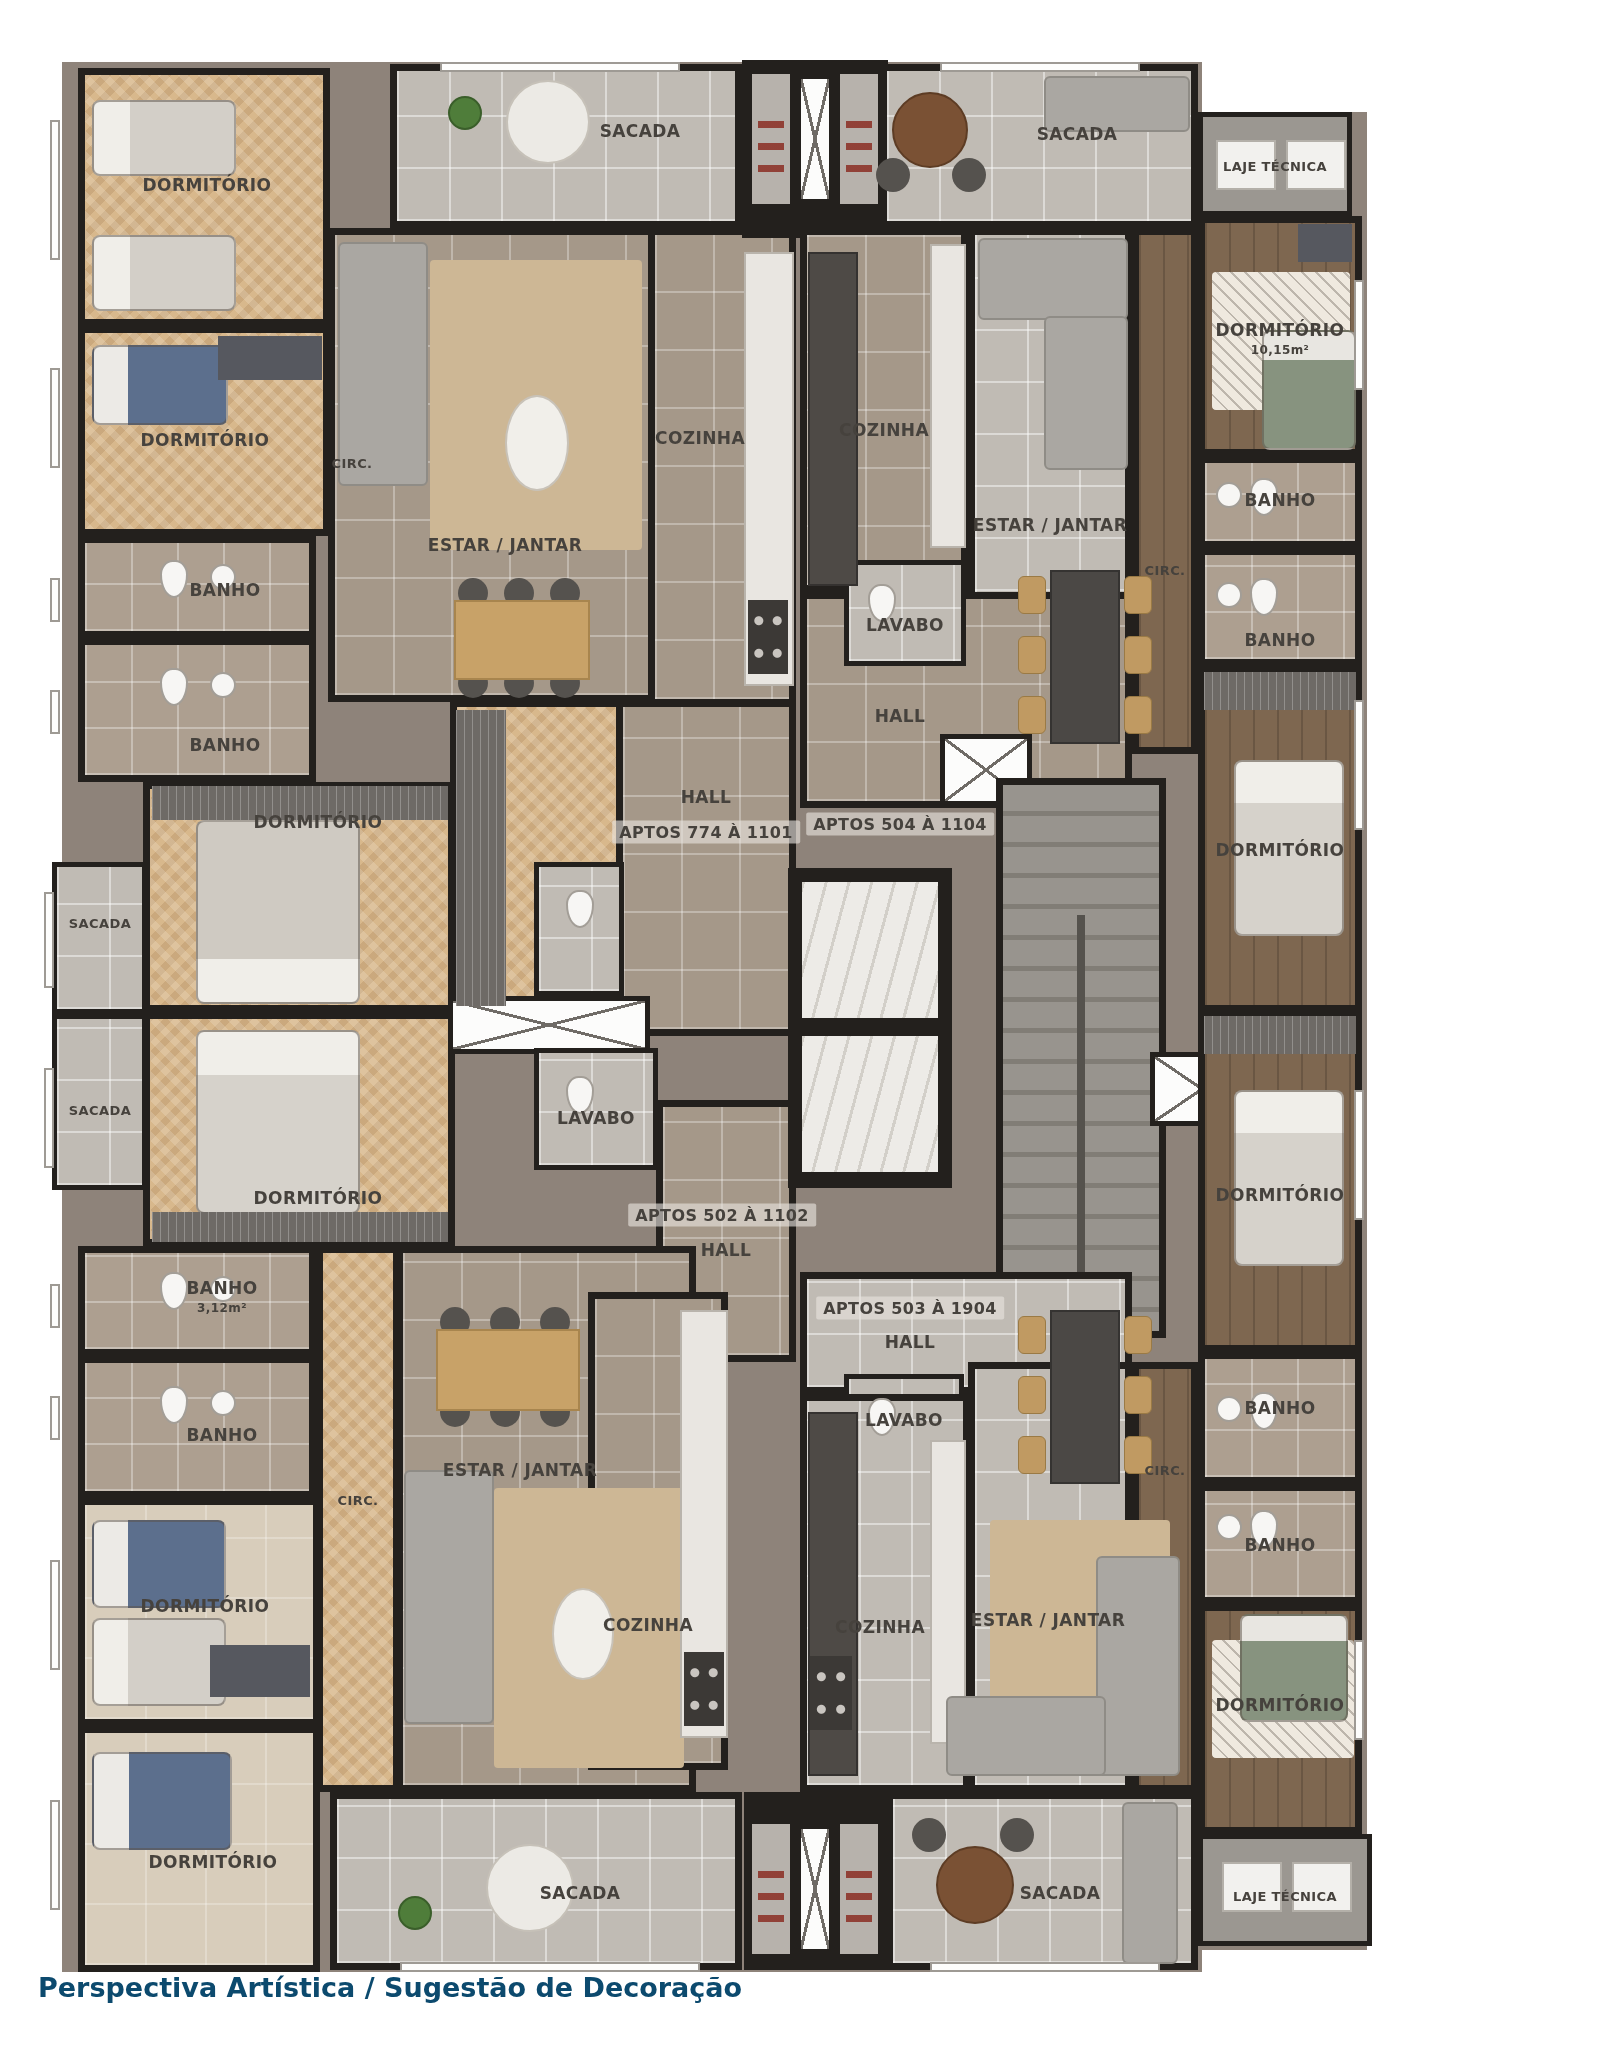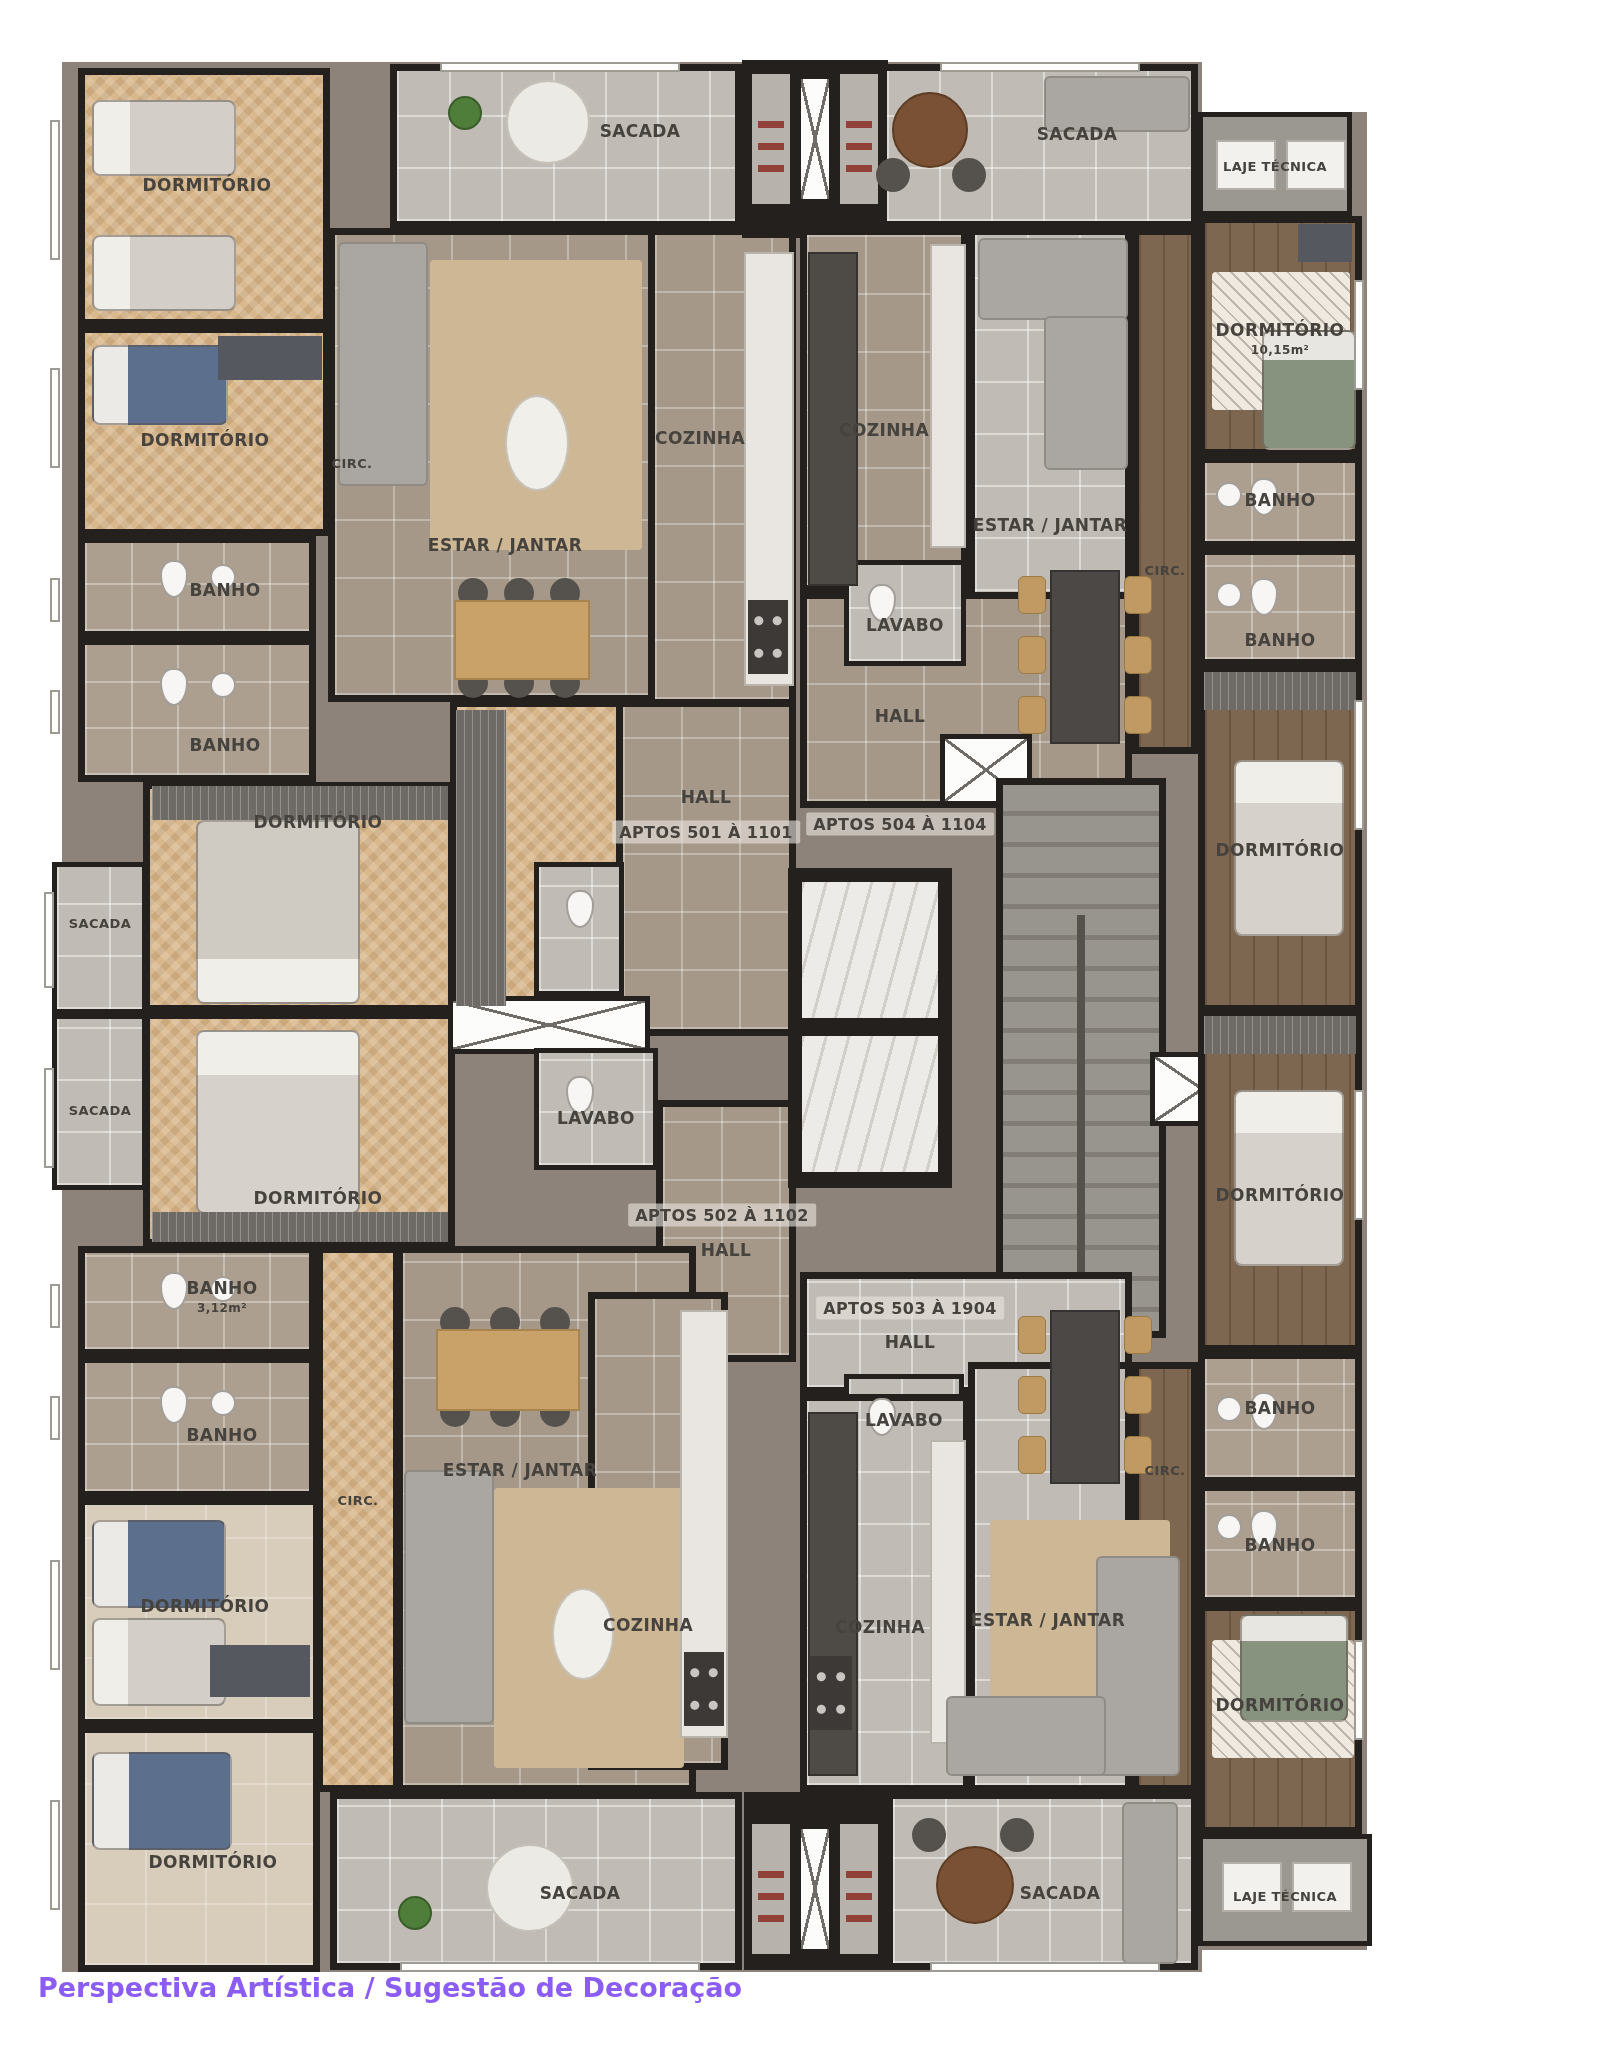--- a/index.html
+++ b/index.html
@@ -66,21 +66,21 @@
       border-radius:45% 45% 50% 50%/38% 38% 62% 62%;}
   .basin{position:absolute;width:22px;height:22px;border-radius:50%;background:#f7f6f4;border:2px solid #a39e97;}
   .ward{position:absolute;background:#6e6a66;background-image:
      repeating-linear-gradient(90deg,rgba(255,255,255,.25) 0 1px,transparent 1px 8px);}
   .win{position:absolute;background:#fdfdfc;border:2px solid #9e9a94;box-sizing:border-box;}
   .lbl{position:absolute;transform:translate(-50%,-50%);font-weight:700;font-size:17px;
        color:#46423d;letter-spacing:.4px;white-space:nowrap;text-align:center;}
   .lbl.small{font-size:13px;}
   .lbl.tiny{font-size:12px;font-weight:700;}
   .lbl.apt{font-size:16px;background:rgba(232,228,222,.62);padding:2px 7px;border-radius:2px;}
-  #caption{position:absolute;left:38px;top:1972px;font-weight:700;font-size:27px;color:#8b5cf6;
+  #caption{position:absolute;left:38px;top:1972px;font-weight:700;font-size:27px;color:#0c4a6e;
        font-family:"DejaVu Sans","Liberation Sans",sans-serif;}
 </style>
 </head>
 <body>
 
 <div id="canvas">
 
   <div class="base" style="left:62px;top:62px;width:1140px;height:1910px;"></div>
   <div class="base" style="left:1195px;top:112px;width:172px;height:1838px;"></div>
 
@@ -303,21 +303,21 @@
   <div class="lbl" style="left:225px;top:590px;">BANHO</div>
   <div class="lbl" style="left:225px;top:745px;">BANHO</div>
   <div class="lbl" style="left:318px;top:822px;">DORMITÓRIO</div>
   <div class="lbl small" style="left:100px;top:923px;">SACADA</div>
   <div class="lbl small" style="left:100px;top:1110px;">SACADA</div>
   <div class="lbl" style="left:318px;top:1198px;">DORMITÓRIO</div>
   <div class="lbl" style="left:505px;top:545px;">ESTAR / JANTAR</div>
   <div class="lbl" style="left:700px;top:438px;">COZINHA</div>
   <div class="lbl" style="left:640px;top:131px;">SACADA</div>
   <div class="lbl" style="left:706px;top:797px;">HALL</div>
-  <div class="lbl apt" style="left:706px;top:832px;">APTOS 501 À 1101</div>
+  <div class="lbl apt" style="left:706px;top:832px;">APTOS 774 À 1101</div>
 
   <div class="lbl" style="left:596px;top:1118px;">LAVABO</div>
   <div class="lbl apt" style="left:722px;top:1215px;">APTOS 502 À 1102</div>
   <div class="lbl" style="left:726px;top:1250px;">HALL</div>
   <div class="lbl" style="left:222px;top:1288px;">BANHO</div>
   <div class="lbl tiny" style="left:222px;top:1308px;">3,12m²</div>
   <div class="lbl" style="left:222px;top:1435px;">BANHO</div>
   <div class="lbl" style="left:205px;top:1606px;">DORMITÓRIO</div>
   <div class="lbl" style="left:213px;top:1862px;">DORMITÓRIO</div>
   <div class="lbl small" style="left:358px;top:1500px;">CIRC.</div>

